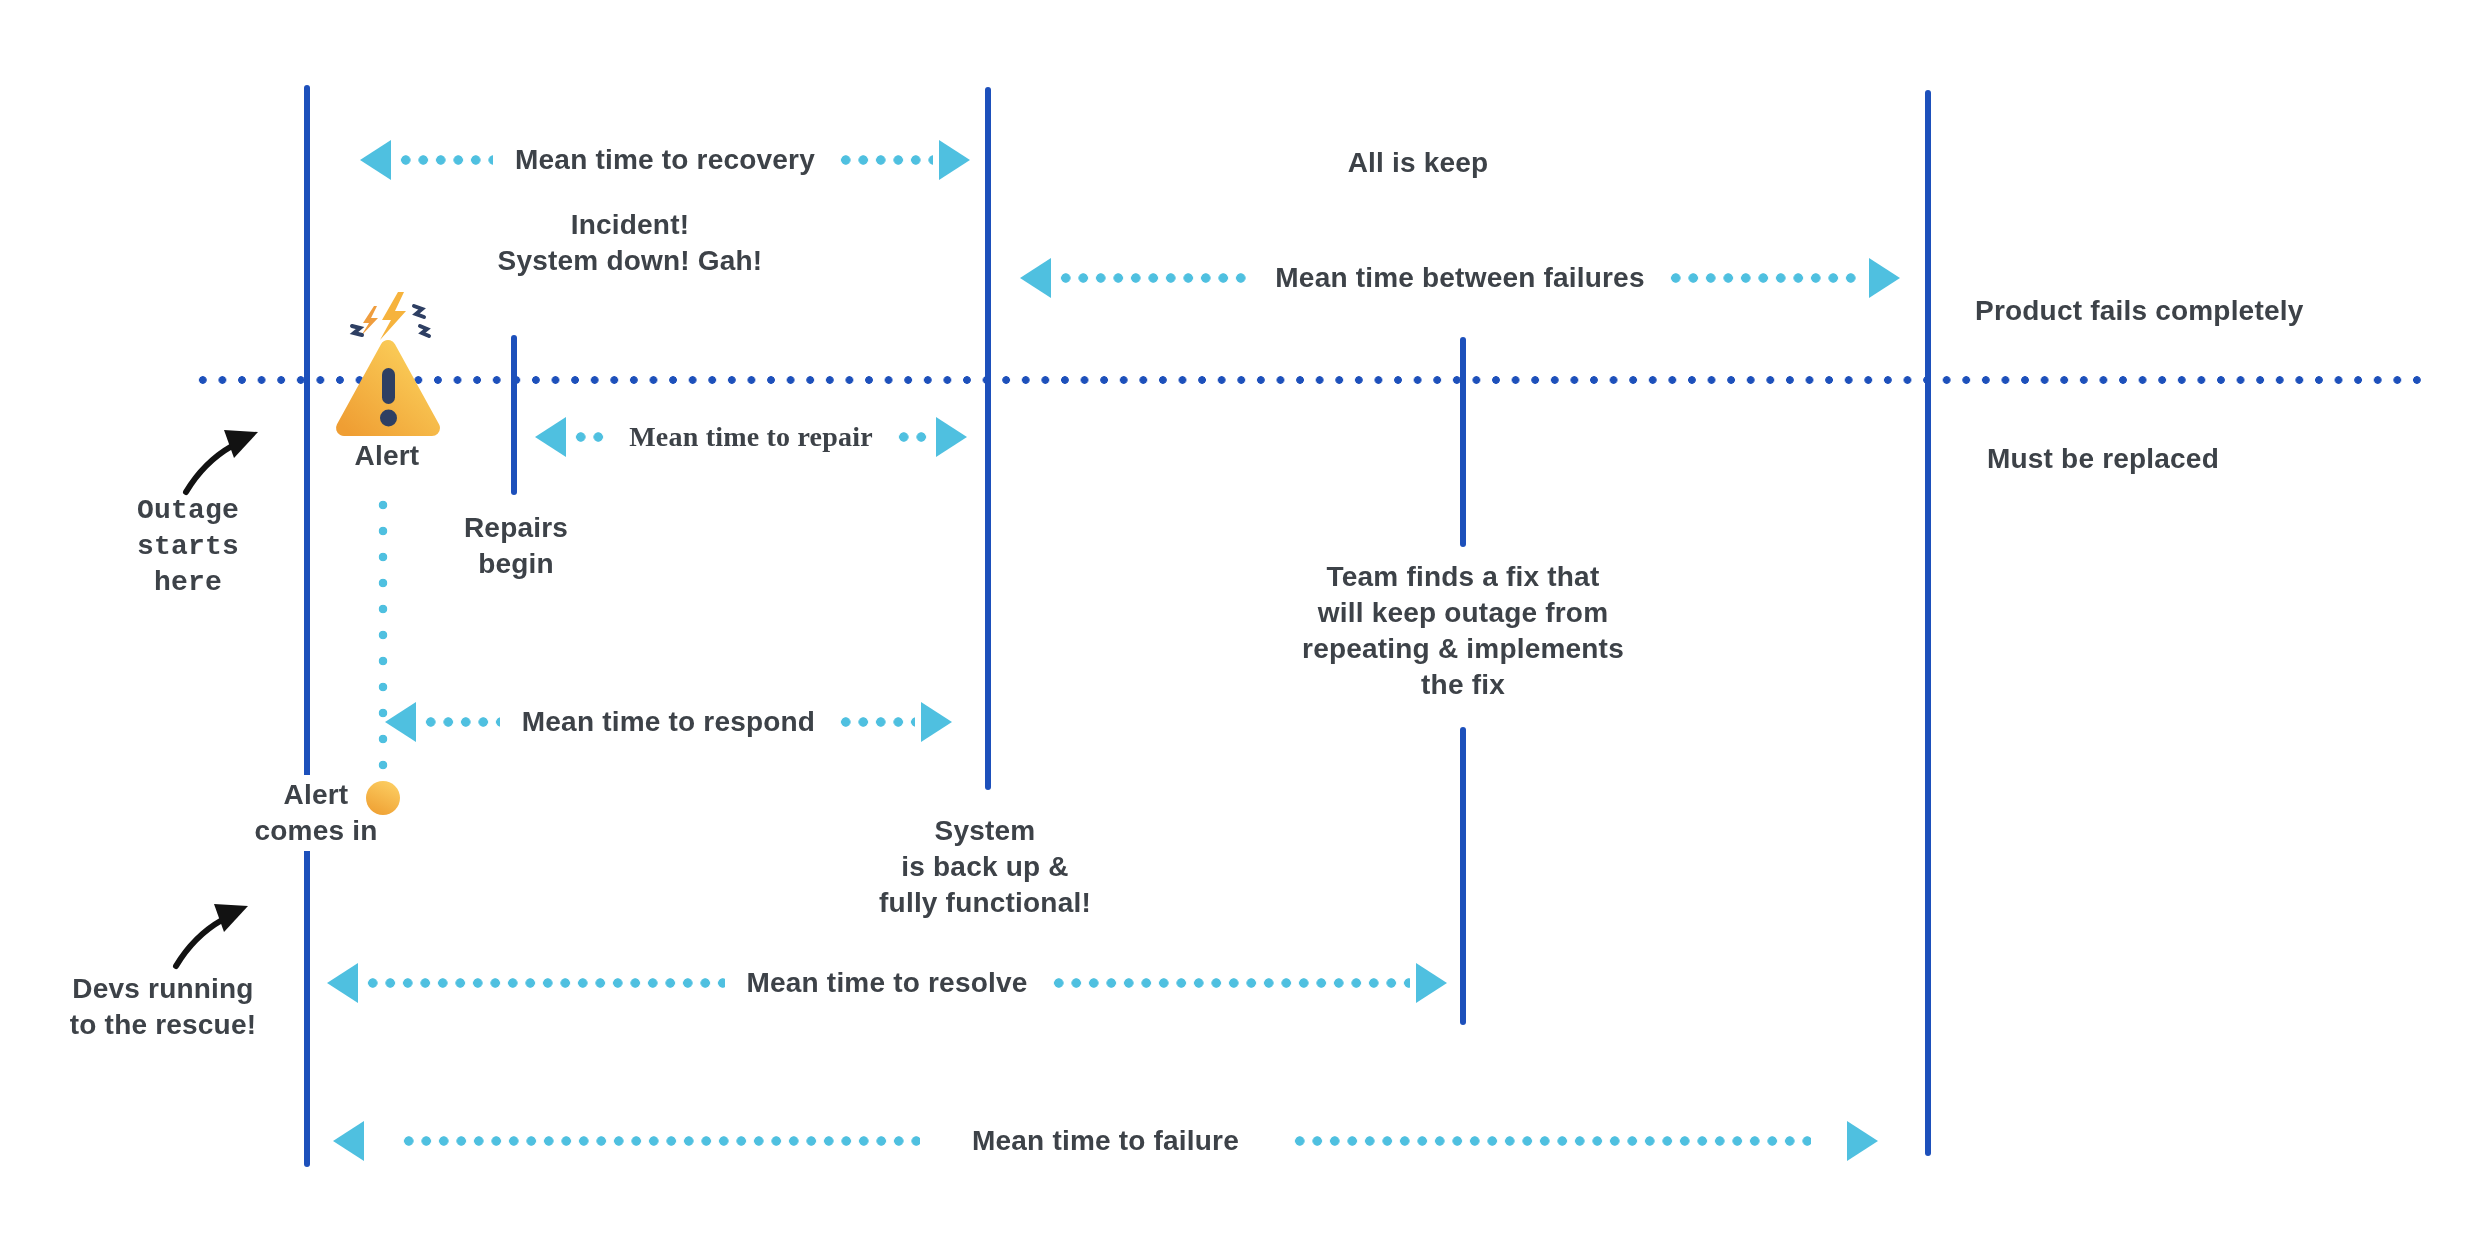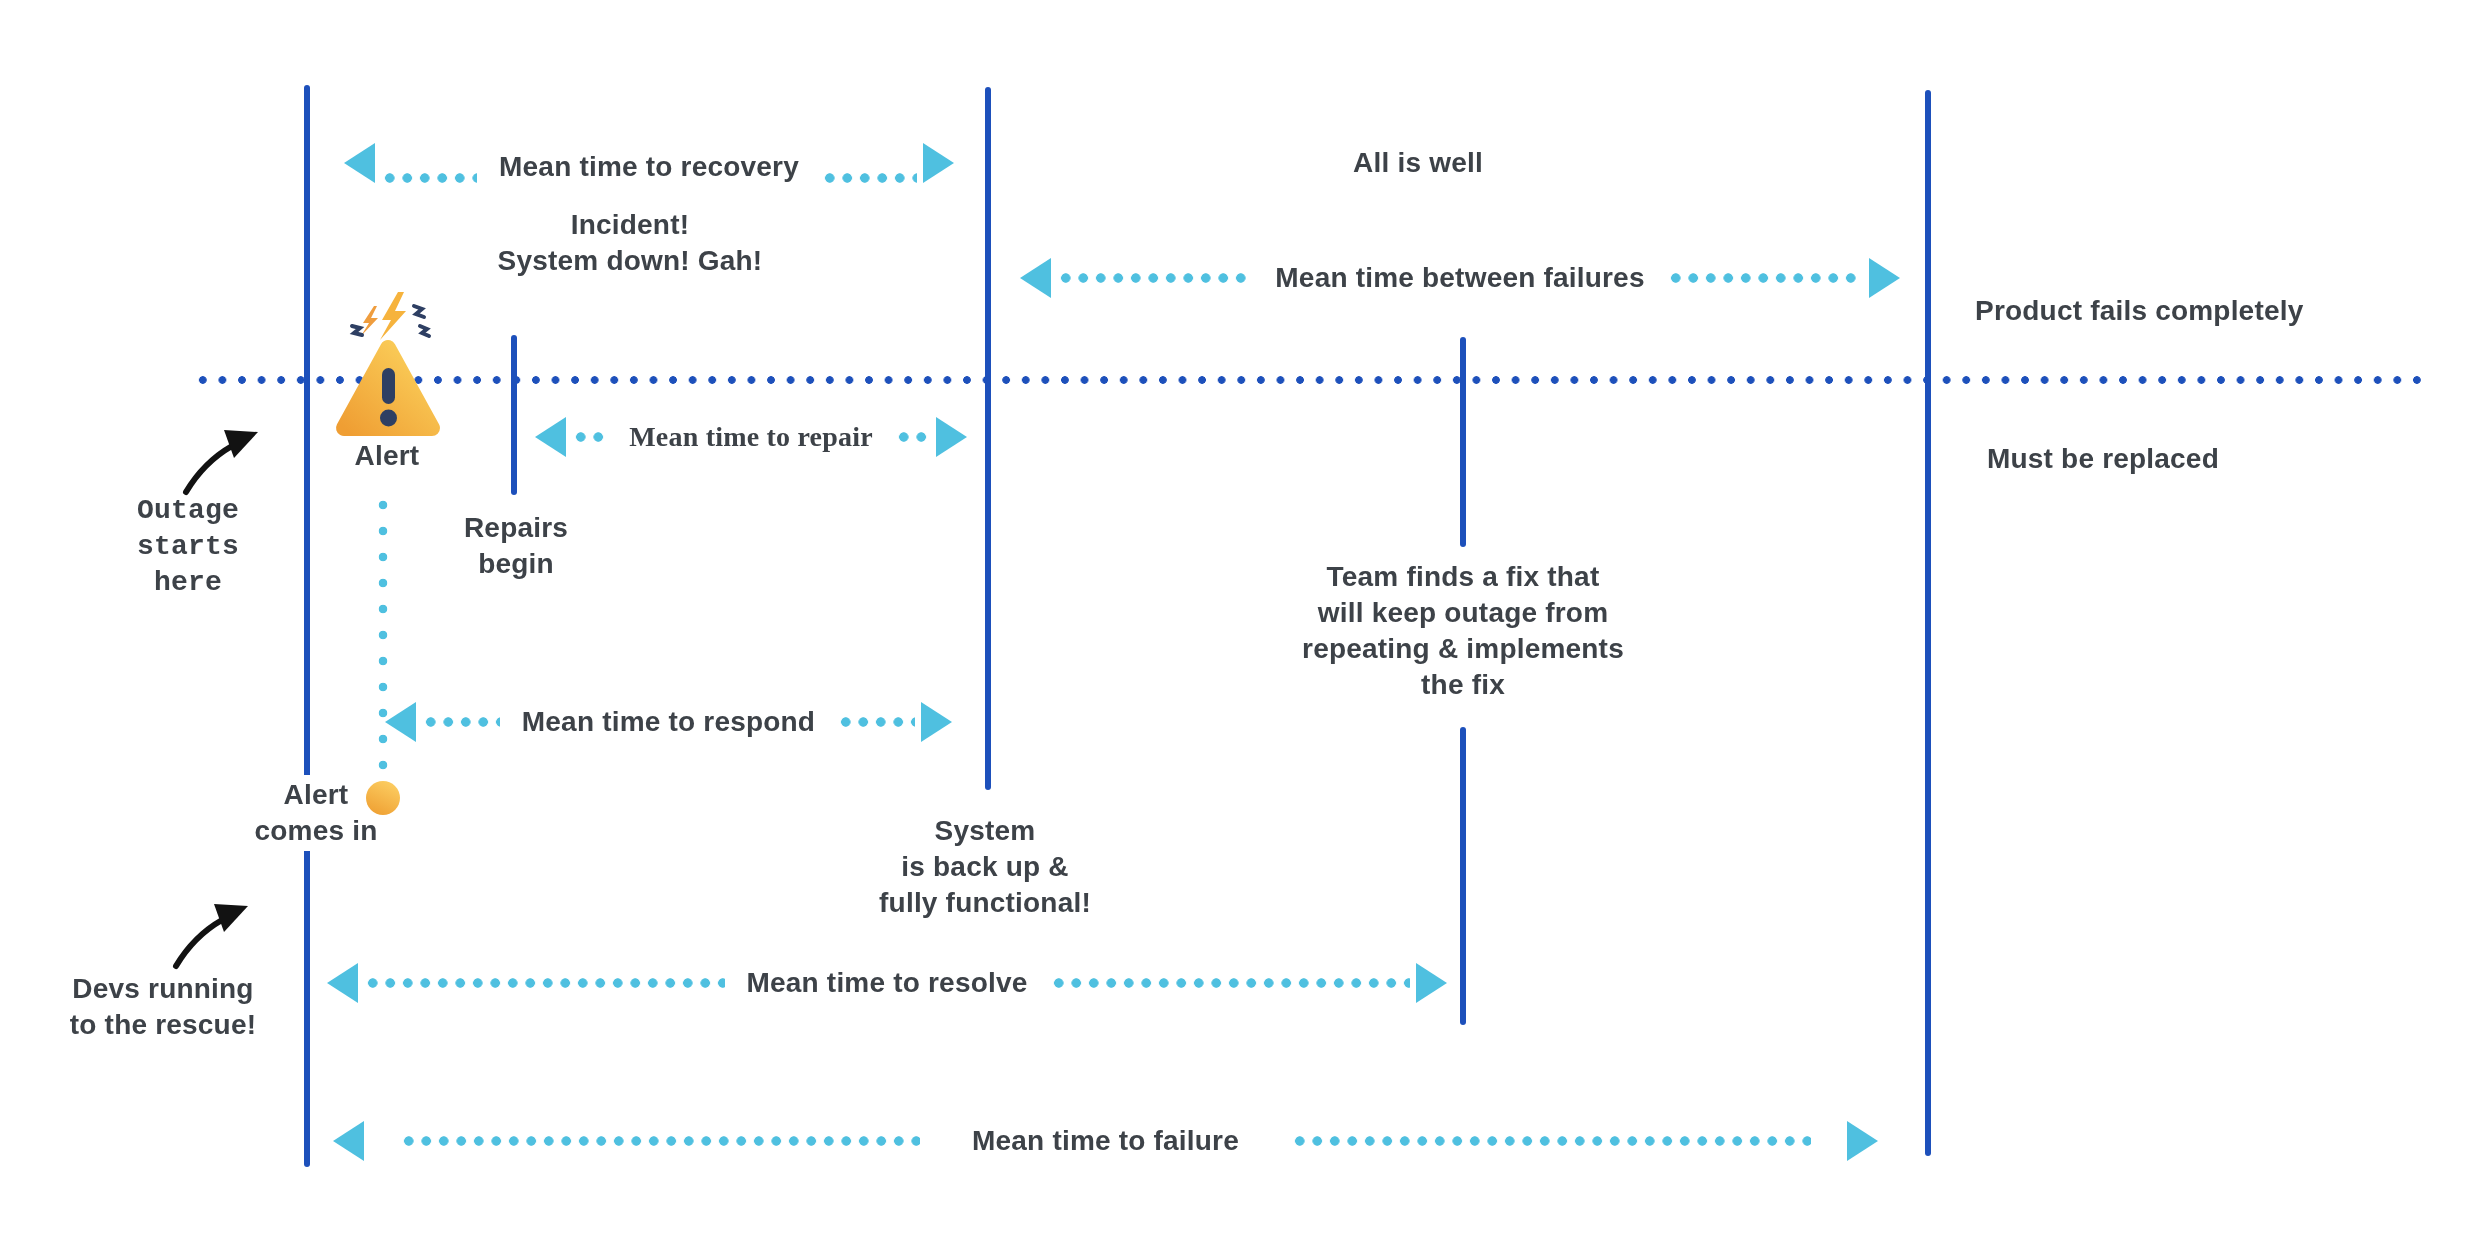--- a/index.html
+++ b/index.html
@@ -62,21 +62,21 @@
 
   <div class="timeline-dots" style="left:193px;top:373px;width:2230px;"></div>
 
   <div class="vline" style="left:304px;top:85px;height:1082px;"></div>
   <div class="vline" style="left:985px;top:87px;height:703px;"></div>
   <div class="vline" style="left:1925px;top:90px;height:1066px;"></div>
   <div class="vline" style="left:511px;top:335px;height:160px;"></div>
   <div class="vline" style="left:1460px;top:337px;height:210px;"></div>
   <div class="vline" style="left:1460px;top:727px;height:298px;"></div>
 
-  <div class="metric" style="left:344px;top:160px;width:610px;align-items:flex-end;">
+  <div class="metric" style="left:360px;top:160px;width:610px;">
     <span class="ah l"></span>
     <span class="mdots"></span>
     <span class="mlabel">Mean time to recovery</span>
     <span class="mdots"></span>
     <span class="ah r"></span>
   </div>
 
   <div class="metric" style="left:1020px;top:278px;width:880px;text-align:center;">
     <span class="ah l"></span>
     <span class="mdots"></span>
@@ -112,21 +112,21 @@
   <div class="metric" style="left:333px;top:1141px;width:1545px;gap:30px;">
     <span class="ah l"></span>
     <span class="mdots"></span>
     <span class="mlabel">Mean time to failure</span>
     <span class="mdots"></span>
     <span class="ah r"></span>
   </div>
 
   <div class="note" style="left:630px;top:243px;">Incident!
 System down! Gah!</div>
-  <div class="note" style="left:1418px;top:163px;">All is well</div>
+  <div class="note" style="left:1418px;top:163px;">All is keep</div>
   <div class="note left" style="left:1975px;top:311px;">Product fails completely</div>
   <div class="note left" style="left:1987px;top:459px;">Must be replaced</div>
   <div class="note" style="left:387px;top:456px;">Alert</div>
   <div class="note" style="left:188px;top:547px;font-family:Liberation Mono, monospace;">Outage
 starts
 here</div>
   <div class="note" style="left:516px;top:546px;">Repairs
 begin</div>
   <div class="note" style="left:1463px;top:631px;">Team finds a fix that
 will keep outage from

